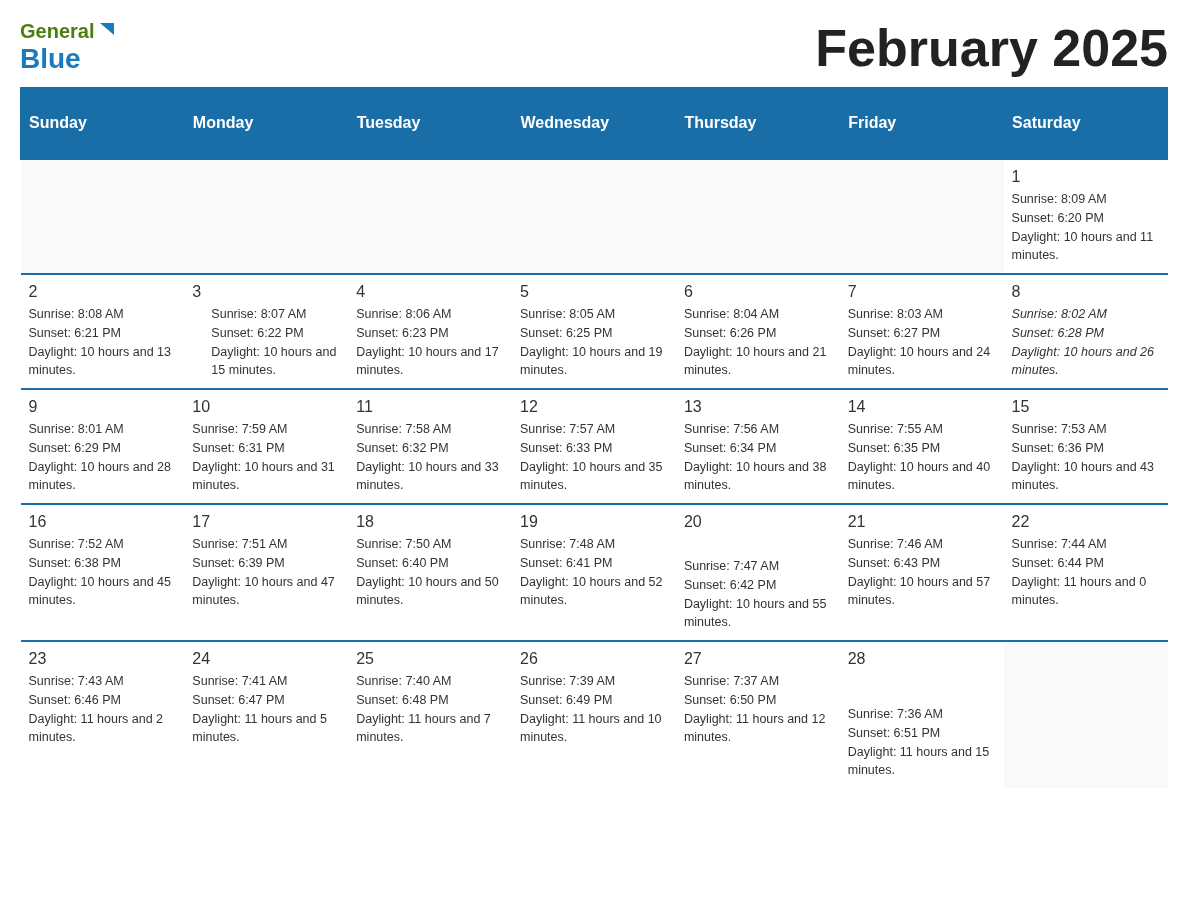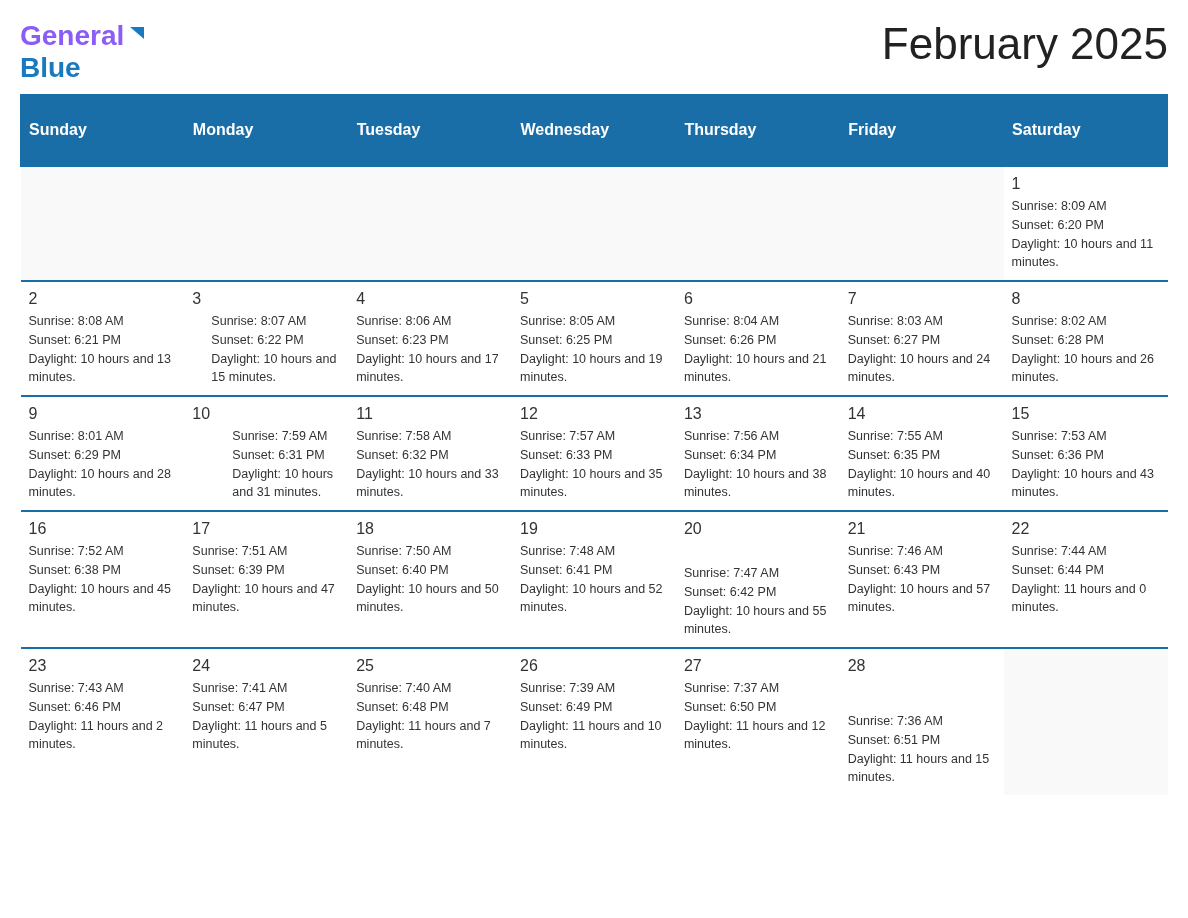--- a/index.html
+++ b/index.html
@@ -18,22 +18,22 @@
     }
     .logo {
       display: flex;
       flex-direction: column;
       align-items: flex-start;
     }
     .title-block {
       text-align: right;
     }
     .title-block h1 {
-      font-size: 44px;
-      font-weight: normal;
+      font-size: 52px;
+      font-weight: bold;
       color: #222;
       line-height: 1.1;
     }
     .title-block h2 {
       font-size: 20px;
       font-weight: normal;
       color: #333;
       margin-top: 4px;
     }
     .calendar {
@@ -74,23 +74,23 @@
       color: #333;
     }
     .empty-cell {
       background: #f9f9f9;
     }
     .logo-row {
       display: flex;
       align-items: center;
     }
     .general-text {
-      font-size: 28px;
+      font-size: 20px;
       font-weight: bold;
-      color: #8b5cf6;
+      color: #4d7c0f;
     }
     .blue-text {
       font-size: 28px;
       font-weight: bold;
       color: #1a7abf;
     }
     .logo-icon {
       display: inline-block;
       margin-left: 2px;
     }
@@ -174,35 +174,35 @@
 Daylight: 10 hours and 21 minutes.</div>
         </td>
         <td>
           <span class="day-number">7</span>
           <div class="day-info" style="white-space: pre-line;">Sunrise: 8:03 AM
 Sunset: 6:27 PM
 Daylight: 10 hours and 24 minutes.</div>
         </td>
         <td>
           <span class="day-number">8</span>
-          <div class="day-info" style="white-space: pre-line;">Sunrise: 8:02 AM
+          <div class="day-info" style="white-space: pre-line; font-style: italic;">Sunrise: 8:02 AM
 Sunset: 6:28 PM
 Daylight: 10 hours and 26 minutes.</div>
         </td>
       </tr>
       <tr>
         <td>
           <span class="day-number">9</span>
           <div class="day-info" style="white-space: pre-line;">Sunrise: 8:01 AM
 Sunset: 6:29 PM
 Daylight: 10 hours and 28 minutes.</div>
         </td>
         <td>
           <span class="day-number">10</span>
-          <div class="day-info" style="white-space: pre-line; margin-left: 40px;">Sunrise: 7:59 AM
+          <div class="day-info" style="white-space: pre-line;">Sunrise: 7:59 AM
 Sunset: 6:31 PM
 Daylight: 10 hours and 31 minutes.</div>
         </td>
         <td>
           <span class="day-number">11</span>
           <div class="day-info" style="white-space: pre-line;">Sunrise: 7:58 AM
 Sunset: 6:32 PM
 Daylight: 10 hours and 33 minutes.</div>
         </td>
         <td>

